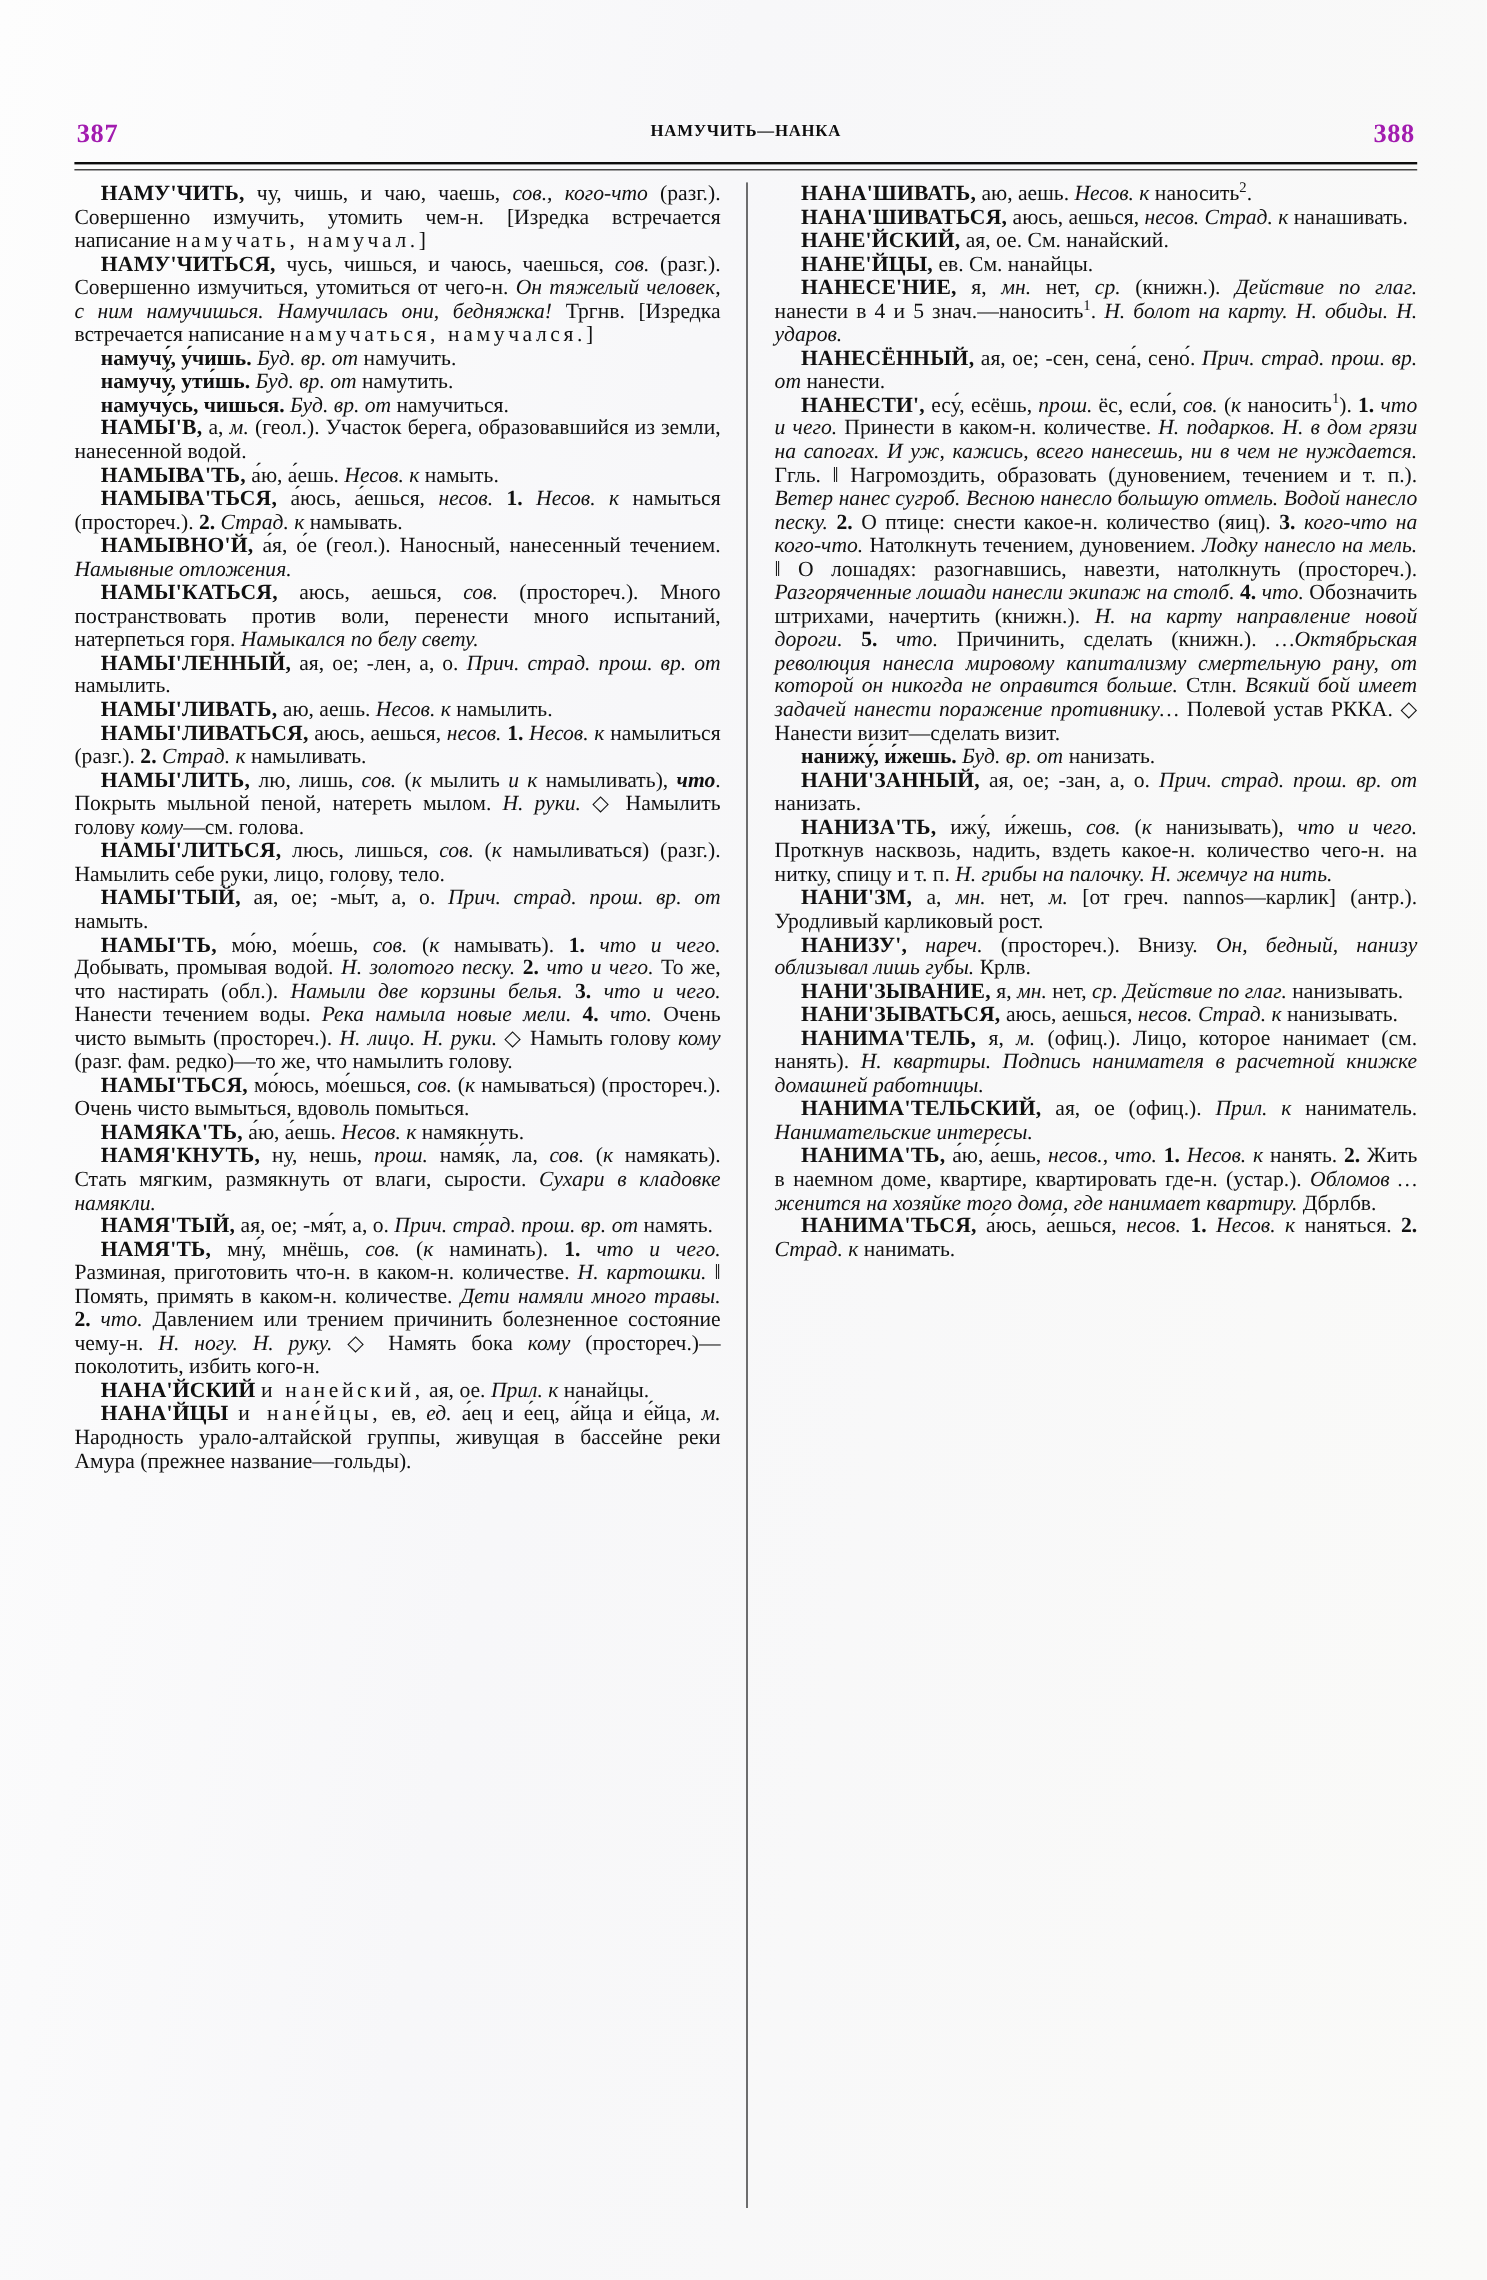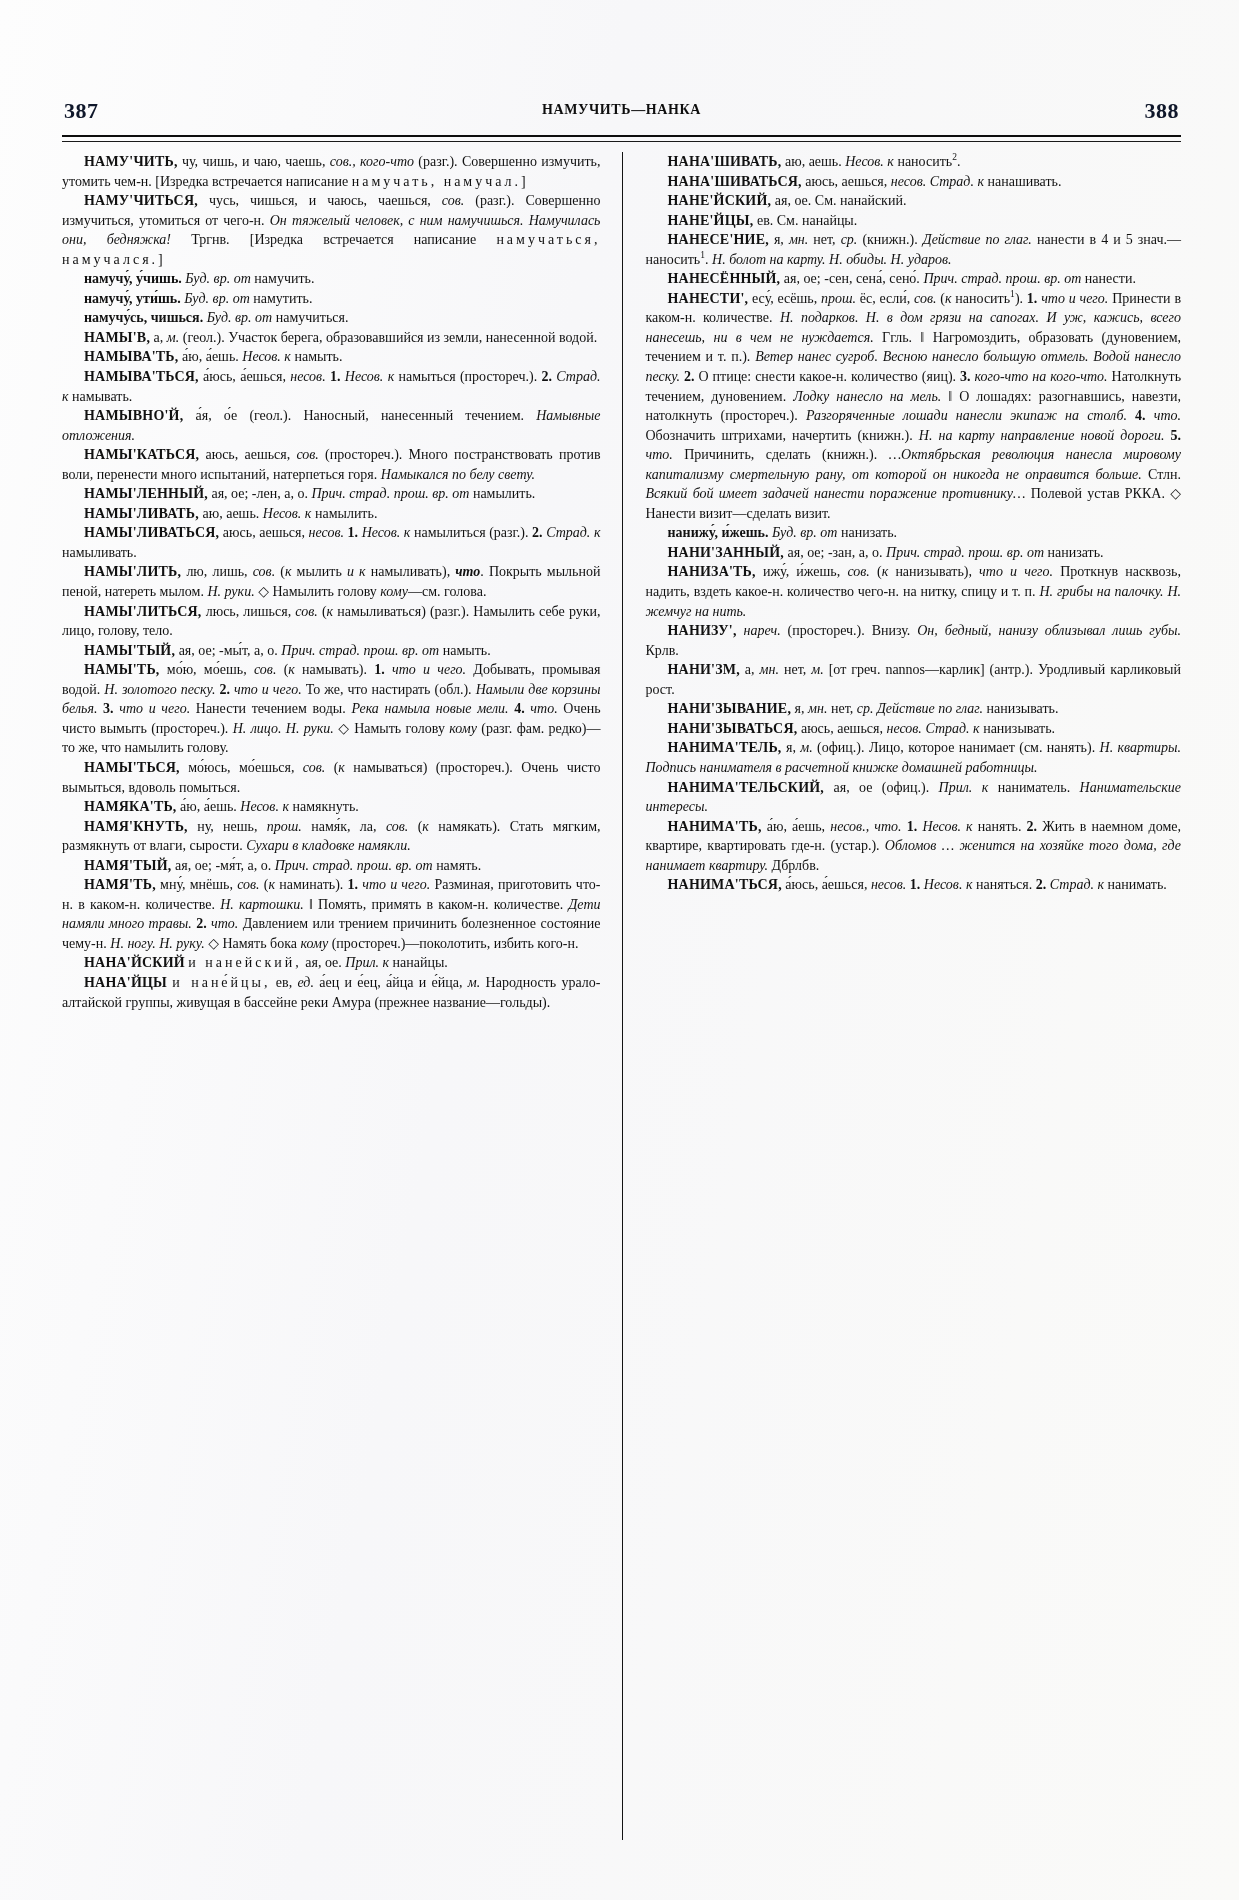--- a/index.html
+++ b/index.html
@@ -31,21 +31,21 @@
     left: 64px;
     right: 60px;
     height: 28px;
   }
   .folio {
     position: absolute;
     top: 0;
     font-weight: bold;
     font-size: 22px;
     letter-spacing: 0.5px;
-    color: #0f172a;
+    color: #a21caf;
   }
   .folio-left { left: 0; }
   .folio-right { right: 0; }
   .head-title {
     position: absolute;
     left: 0;
     right: 0;
     top: 4px;
     text-align: center;
     font-weight: bold;
@@ -69,21 +69,21 @@
     top: 152px;
     left: 62px;
     right: 58px;
     bottom: 60px;
     display: flex;
     gap: 0;
   }
   .col {
     width: 50%;
     box-sizing: border-box;
-    font-size: 14px;
+    font-size: 18px;
     line-height: 19.55px;
     text-align: justify;
     text-justify: inter-word;
     hyphens: manual;
   }
   .col-left  { padding-right: 21px; }
   .col-right { padding-left: 23px; border-left: 1.6px solid #131313; }
 
   .entry {
     margin: 0;
@@ -152,22 +152,22 @@
         <p class="entry"><span class="hw">НАНА'ШИВАТЬ,</span> аю, аешь. <span class="it">Несов. к</span> наносить<sup>2</sup>.</p>
         <p class="entry"><span class="hw">НАНА'ШИВАТЬСЯ,</span> аюсь, аешься, <span class="it">несов.</span> <span class="it">Страд. к</span> нанашивать.</p>
         <p class="entry"><span class="hw">НАНЕ'ЙСКИЙ,</span> ая, ое. См. нанайский.</p>
         <p class="entry"><span class="hw">НАНЕ'ЙЦЫ,</span> ев. См. нанайцы.</p>
         <p class="entry"><span class="hw">НАНЕСЕ'НИЕ,</span> я, <span class="it">мн.</span> нет, <span class="it">ср.</span> (книжн.). <span class="it">Действие по глаг.</span> нанести в 4 и 5 знач.—наносить<sup>1</sup>. <span class="it">Н. болот на карту. Н. обиды. Н. ударов.</span></p>
         <p class="entry"><span class="hw">НАНЕСЁННЫЙ,</span> ая, ое; -сен, сена́, сено́. <span class="it">Прич. страд. прош. вр. от</span> нанести.</p>
         <p class="entry"><span class="hw">НАНЕСТИ',</span> есу́, есёшь, <span class="it">прош.</span> ёс, если́, <span class="it">сов.</span> (<span class="it">к</span> наносить<sup>1</sup>). <span class="num">1.</span> <span class="it">что и чего.</span> Принести в каком-н. количестве. <span class="it">Н. подарков. Н. в дом грязи на сапогах. И уж, кажись, всего нанесешь, ни в чем не нуждается.</span> Ггль. ‖ Нагромоздить, образовать (дуновением, течением и т. п.). <span class="it">Ветер нанес сугроб. Весною нанесло большую отмель. Водой нанесло песку.</span> <span class="num">2.</span> О птице: снести какое-н. количество (яиц). <span class="num">3.</span> <span class="it">кого-что на кого-что.</span> Натолкнуть течением, дуновением. <span class="it">Лодку нанесло на мель.</span> ‖ О лошадях: разогнавшись, навезти, натолкнуть (простореч.). <span class="it">Разгоряченные лошади нанесли экипаж на столб.</span> <span class="num">4.</span> <span class="it">что.</span> Обозначить штрихами, начертить (книжн.). <span class="it">Н. на карту направление новой дороги.</span> <span class="num">5.</span> <span class="it">что.</span> Причинить, сделать (книжн.). <span class="it">…Октябрьская революция нанесла мировому капитализму смертельную рану, от которой он никогда не оправится больше.</span> Стлн. <span class="it">Всякий бой имеет задачей нанести поражение противнику…</span> Полевой устав РККА. ◇ <span class="bd">Нанести визит</span>—сделать визит.</p>
         <p class="entry"><span class="sub-hw">нанижу́, и́жешь.</span> <span class="it">Буд. вр. от</span> нанизать.</p>
         <p class="entry"><span class="hw">НАНИ'ЗАННЫЙ,</span> ая, ое; -зан, а, о. <span class="it">Прич. страд. прош. вр. от</span> нанизать.</p>
         <p class="entry"><span class="hw">НАНИЗА'ТЬ,</span> ижу́, и́жешь, <span class="it">сов.</span> (<span class="it">к</span> нанизывать), <span class="it">что и чего.</span> Проткнув насквозь, надить, вздеть какое-н. количество чего-н. на нитку, спицу и т. п. <span class="it">Н. грибы на палочку. Н. жемчуг на нить.</span></p>
+        <p class="entry"><span class="hw">НАНИ'ЗМ,</span> а, <span class="it">мн.</span> нет, <span class="it">м.</span> [от греч. nannos—карлик] (антр.). Уродливый карликовый рост.</p>
         <p class="entry"><span class="hw">НАНИЗУ',</span> <span class="it">нареч.</span> (простореч.). Внизу. <span class="it">Он, бедный, нанизу облизывал лишь губы.</span> Крлв.</p>
-        <p class="entry"><span class="hw">НАНИ'ЗМ,</span> а, <span class="it">мн.</span> нет, <span class="it">м.</span> [от греч. nannos—карлик] (антр.). Уродливый карликовый рост.</p>
         <p class="entry"><span class="hw">НАНИ'ЗЫВАНИЕ,</span> я, <span class="it">мн.</span> нет, <span class="it">ср. Действие по глаг.</span> нанизывать.</p>
         <p class="entry"><span class="hw">НАНИ'ЗЫВАТЬСЯ,</span> аюсь, аешься, <span class="it">несов.</span> <span class="it">Страд. к</span> нанизывать.</p>
         <p class="entry"><span class="hw">НАНИМА'ТЕЛЬ,</span> я, <span class="it">м.</span> (офиц.). Лицо, которое нанимает (см. нанять). <span class="it">Н. квартиры. Подпись нанимателя в расчетной книжке домашней работницы.</span></p>
         <p class="entry"><span class="hw">НАНИМА'ТЕЛЬСКИЙ,</span> ая, ое (офиц.). <span class="it">Прил. к</span> наниматель. <span class="it">Нанимательские интересы.</span></p>
         <p class="entry"><span class="hw">НАНИМА'ТЬ,</span> а́ю, а́ешь, <span class="it">несов., что.</span> <span class="num">1.</span> <span class="it">Несов. к</span> нанять. <span class="num">2.</span> Жить в наемном доме, квартире, квартировать где-н. (устар.). <span class="it">Обломов … женится на хозяйке того дома, где нанимает квартиру.</span> Дбрлбв.</p>
         <p class="entry"><span class="hw">НАНИМА'ТЬСЯ,</span> а́юсь, а́ешься, <span class="it">несов.</span> <span class="num">1.</span> <span class="it">Несов. к</span> наняться. <span class="num">2.</span> <span class="it">Страд. к</span> нанимать.</p>
       </div>
   </div>
 </div>
 

